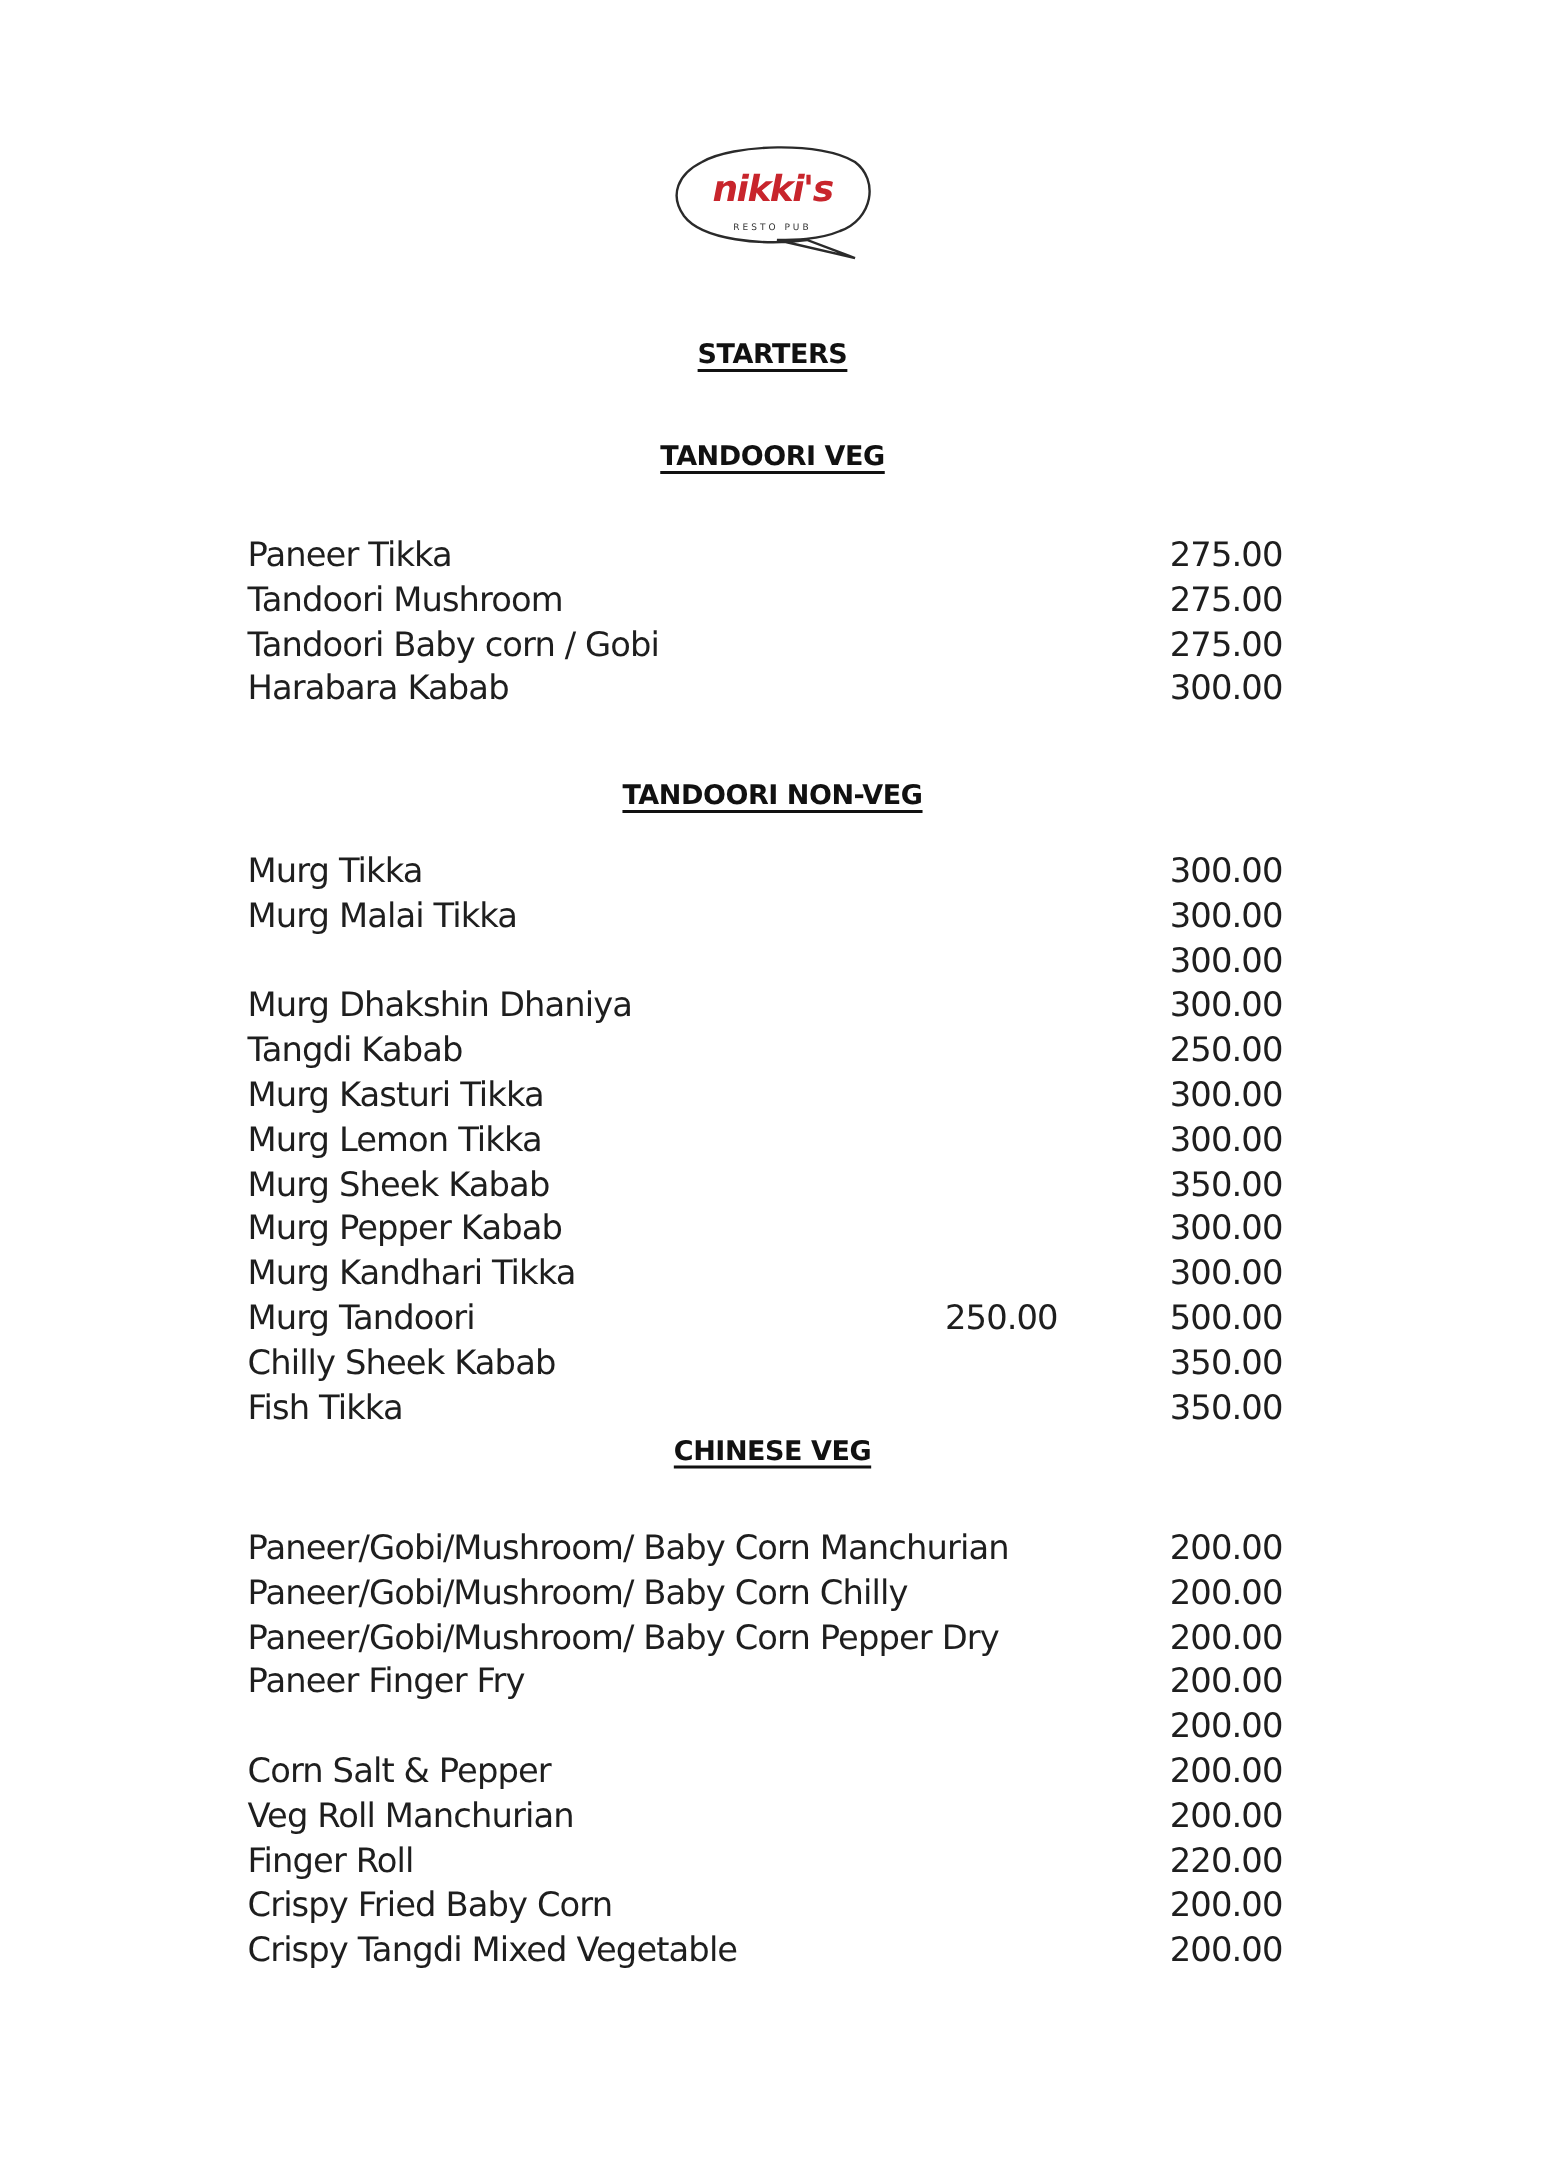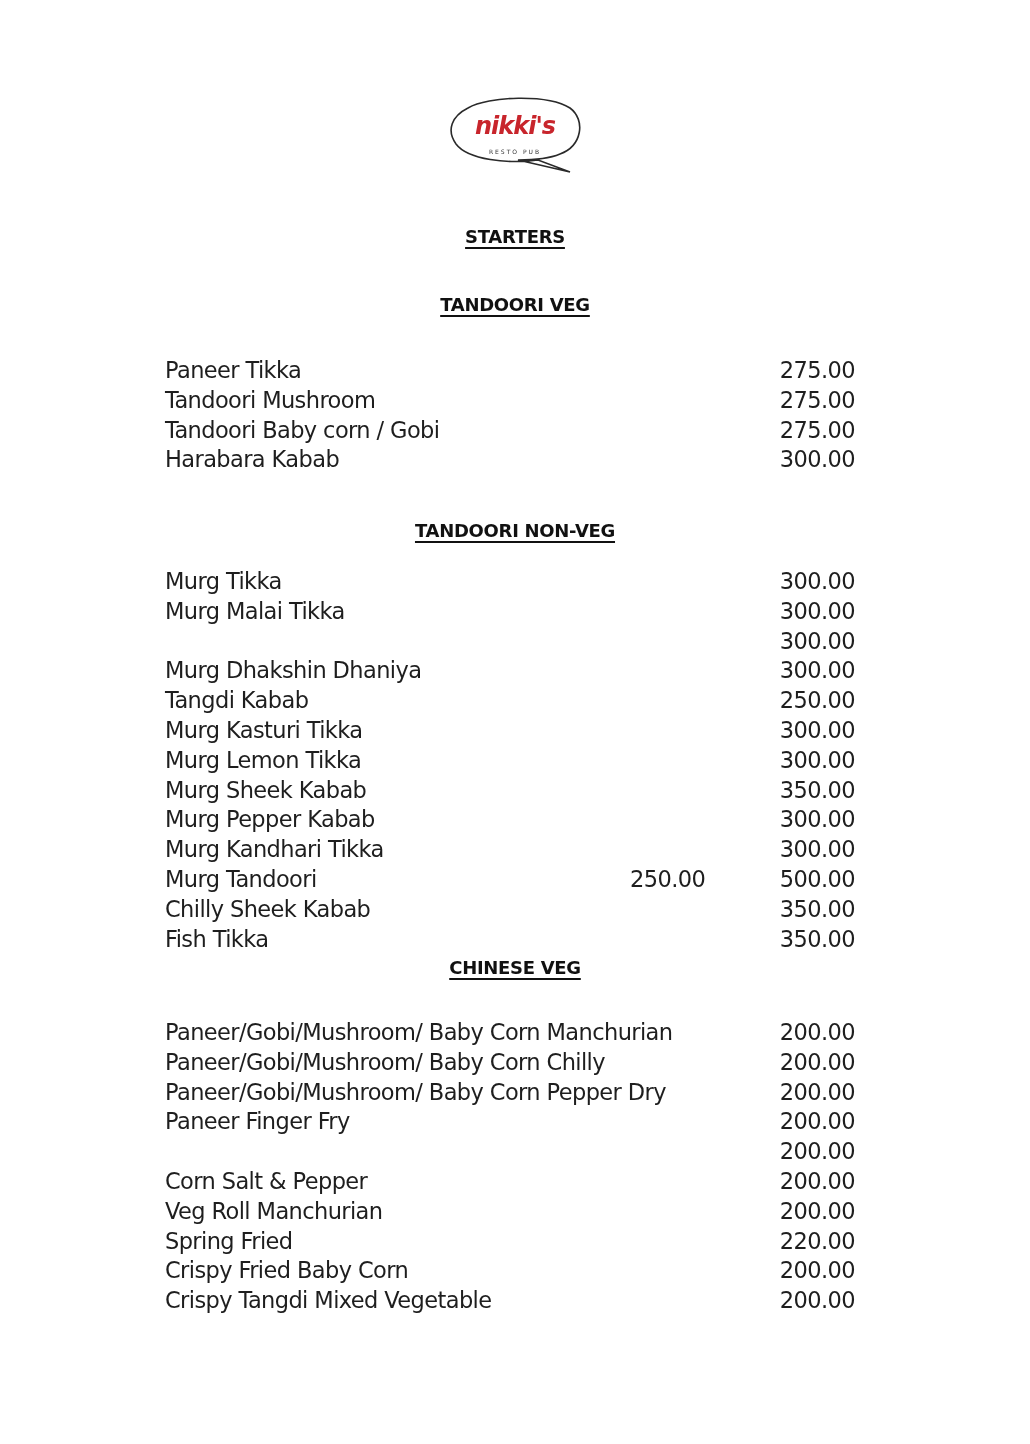--- a/index.html
+++ b/index.html
@@ -143,21 +143,21 @@
     </div>
   <div class="row">
       <span class="name">Corn Salt &amp; Pepper</span>
       <span class="price">200.00</span>
     </div>
   <div class="row">
       <span class="name">Veg Roll Manchurian</span>
       <span class="price">200.00</span>
     </div>
   <div class="row">
-      <span class="name">Spring Fried</span>
+      <span class="name">Finger Roll</span>
       <span class="price">220.00</span>
     </div>
   <div class="row">
       <span class="name">Crispy Fried Baby Corn</span>
       <span class="price">200.00</span>
     </div>
   <div class="row">
       <span class="name">Crispy Tangdi Mixed Vegetable</span>
       <span class="price">200.00</span>
     </div>

